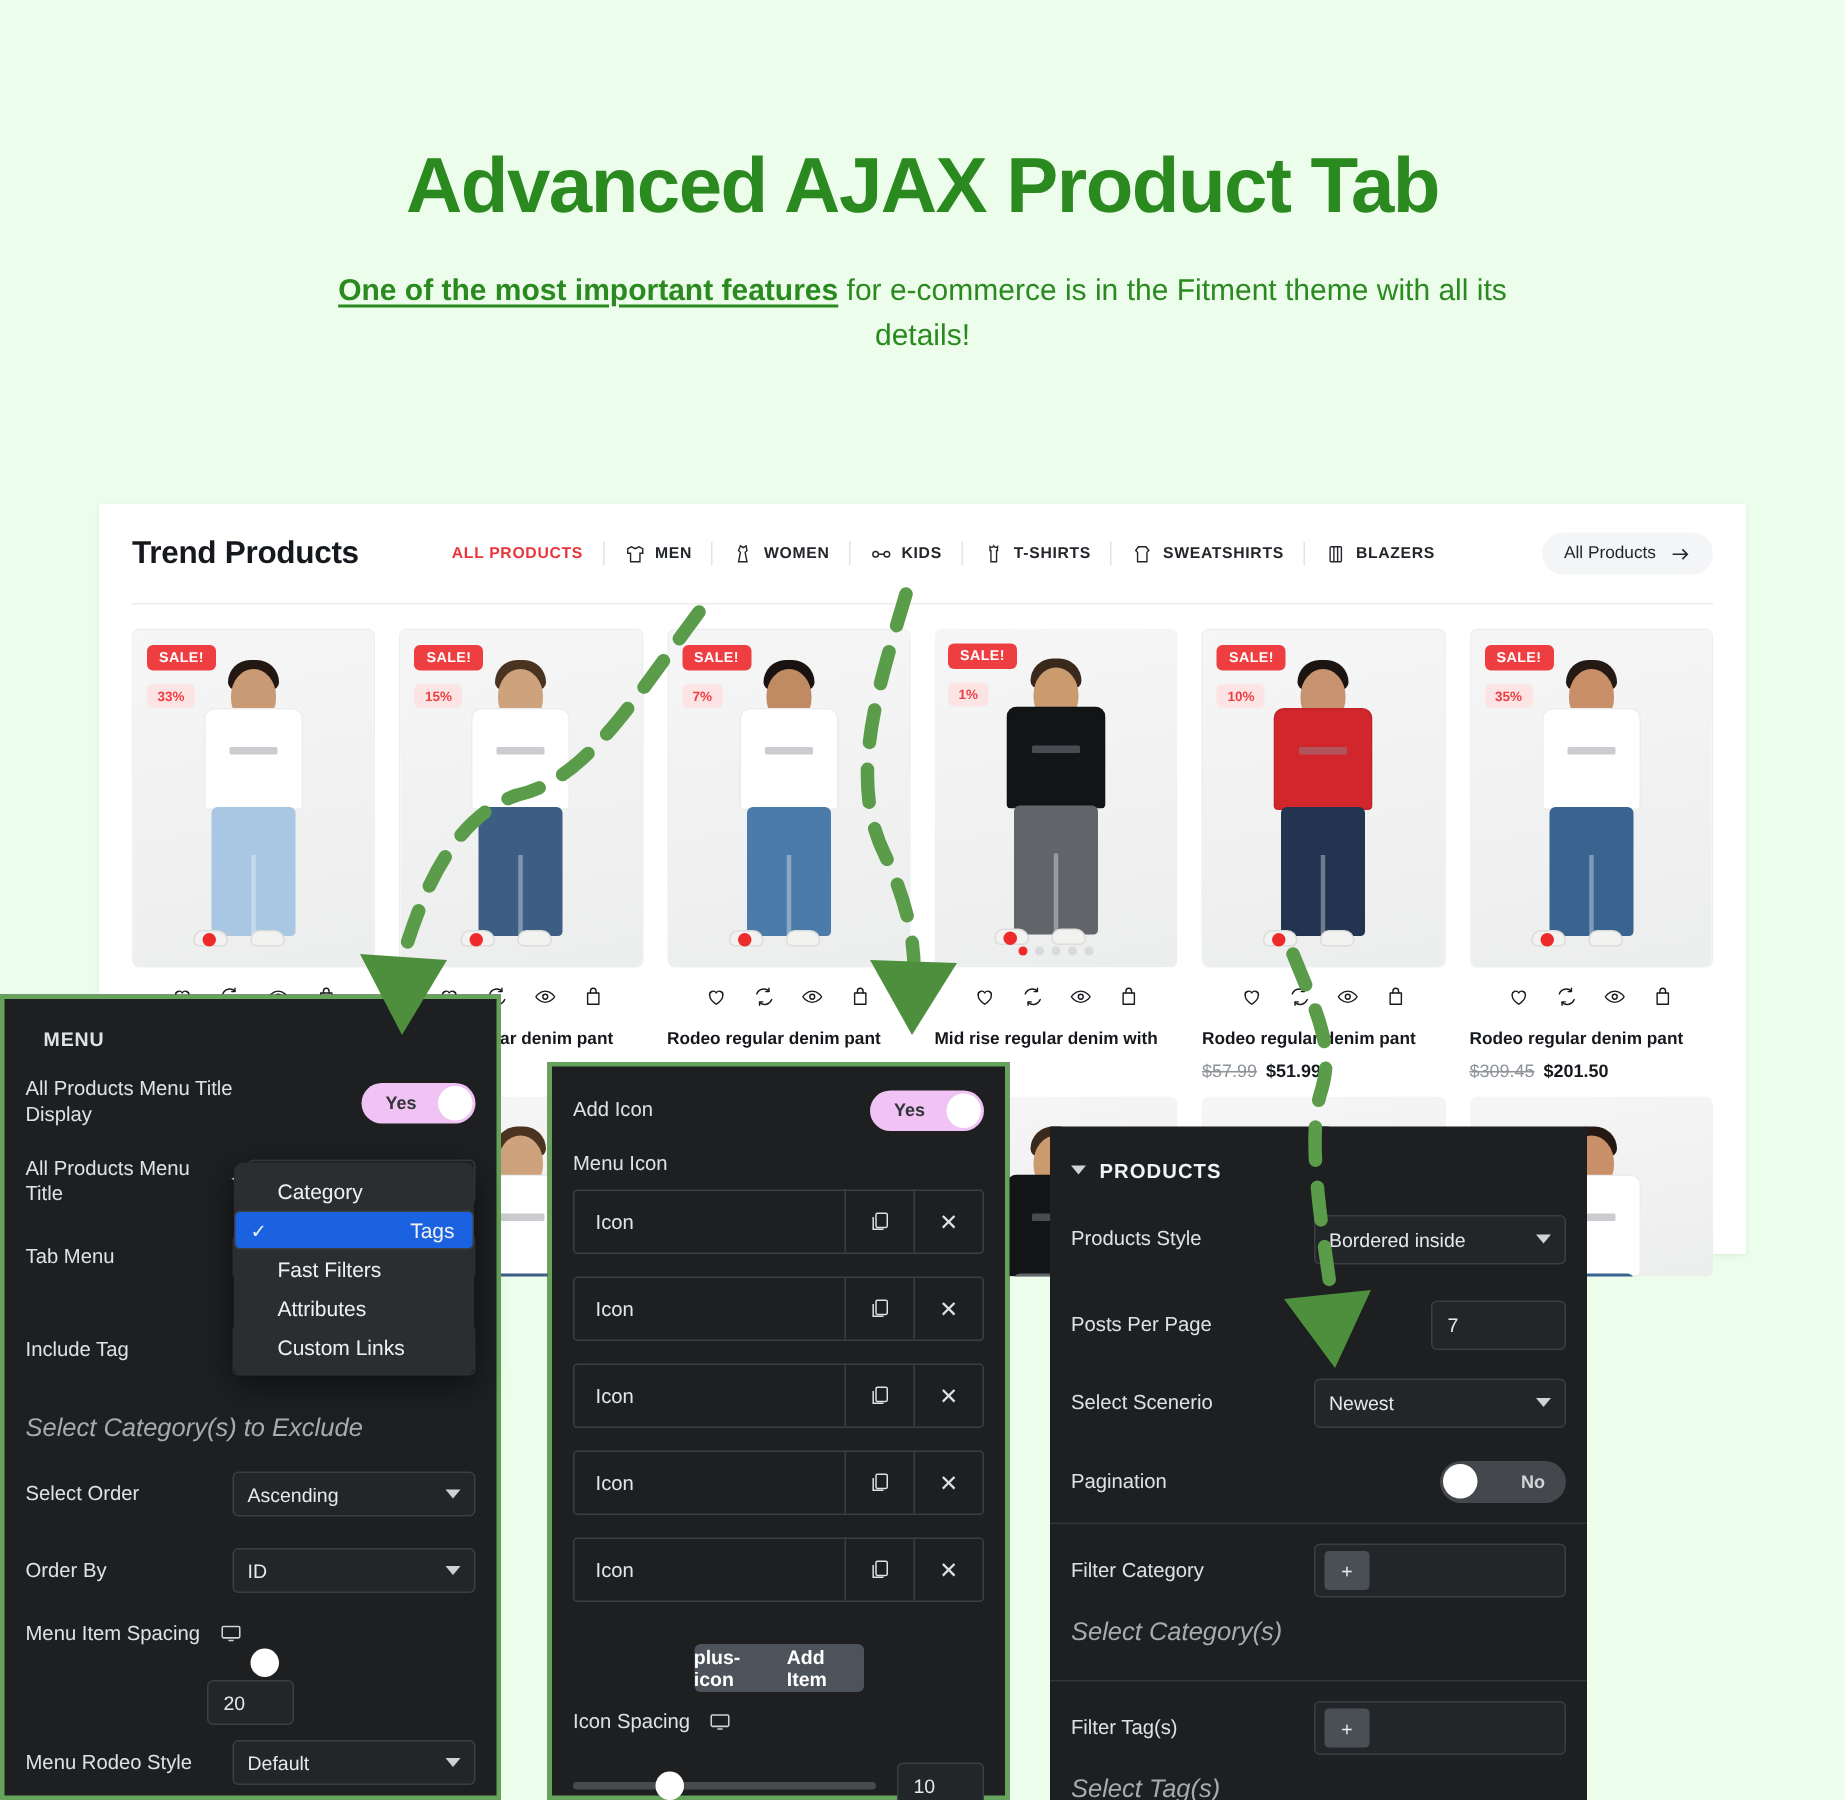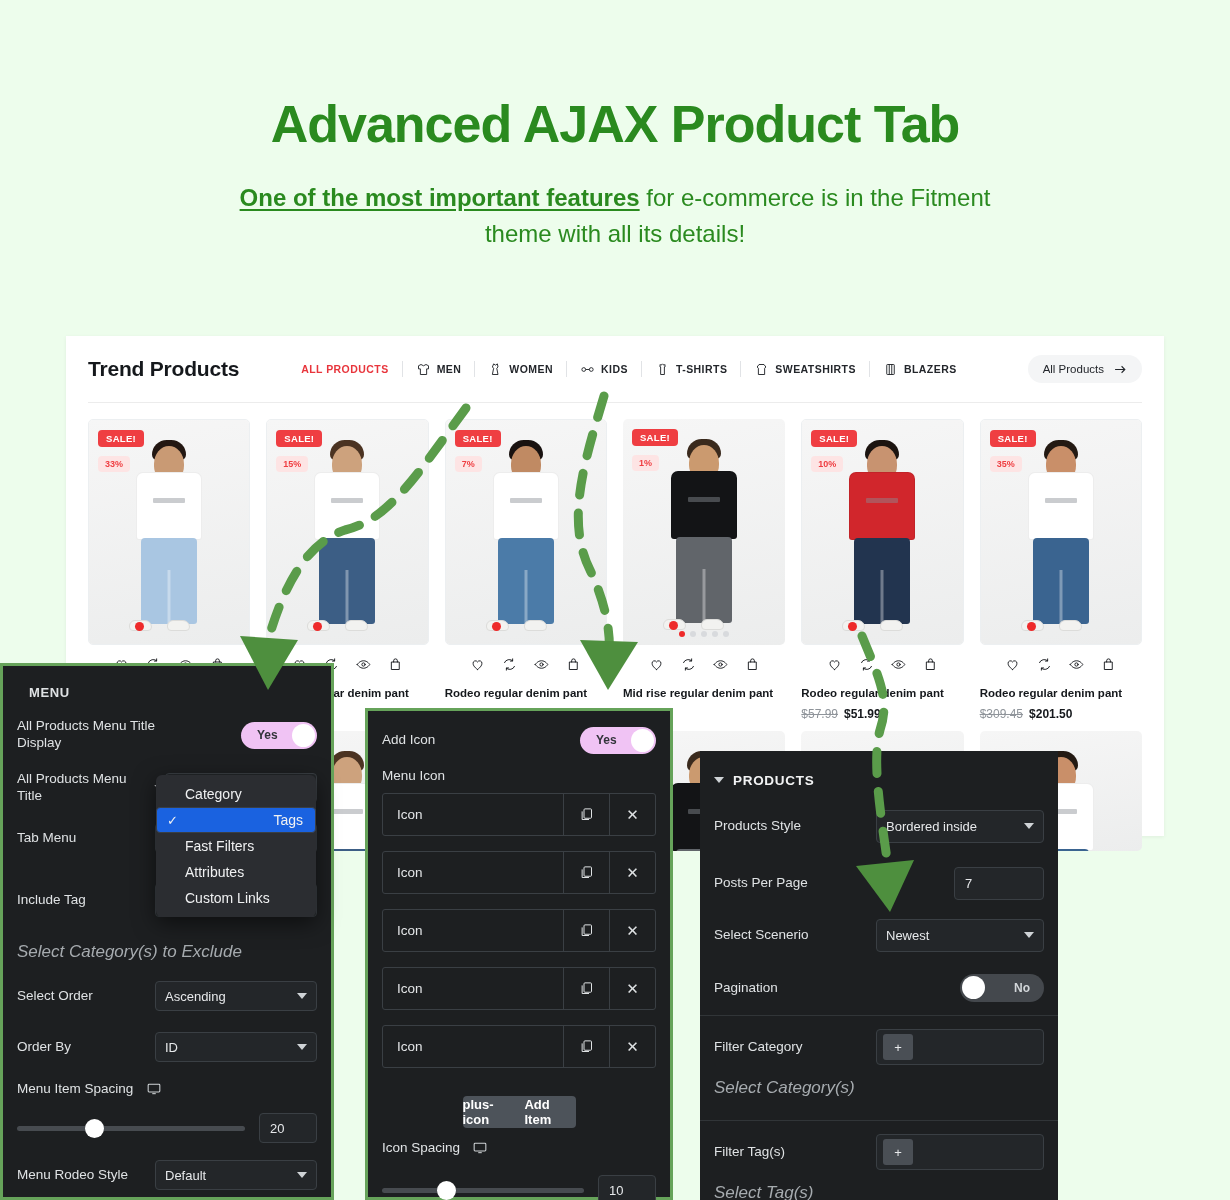--- a/index.html
+++ b/index.html
@@ -12,21 +12,21 @@
   .page { position: relative; width: 1230px; height: 1200px; }
 
   
   .hero { padding-top: 96px; text-align: center; }
   .hero-title {
     font-size: 52px; font-weight: 700; letter-spacing: -1px;
     color: #2a8a1f; line-height: 1.08;
   }
   .hero-sub {
     margin: 28px auto 0; width: 790px;
-    font-size: 24px; line-height: 1.48; color: #2a8a1f; font-weight: 400;
+    font-size: 20px; line-height: 1.48; color: #2a8a1f; font-weight: 400;
   }
   .hero-sub .em { font-weight: 700; text-decoration: underline; text-underline-offset: 3px; }
 
   
   .store {
     position: absolute; left: 66px; top: 336px;
     width: 1098px; height: 500px;
     background: #ffffff;
     box-shadow: 0 1px 4px rgba(0,0,0,.06);
   }
@@ -413,21 +413,21 @@
             </svg>
             <svg class="act-ico" viewBox="0 0 24 24" fill="none" stroke="#16191d" stroke-width="1.5" stroke-linecap="round" stroke-linejoin="round">
               <path d="M2 12s3.6-6 10-6 10 6 10 6-3.6 6-10 6S2 12 2 12z"></path>
               <circle cx="12" cy="12" r="2.6"></circle>
             </svg>
             <svg class="act-ico" viewBox="0 0 24 24" fill="none" stroke="#16191d" stroke-width="1.5" stroke-linecap="round" stroke-linejoin="round">
               <path d="M6 8h12v12H6z"></path>
               <path d="M9 8V6a3 3 0 0 1 6 0v2"></path>
             </svg>
           </div>
-    <div class="card-name">Mid rise regular denim pant</div>
+    <div class="card-name">Mid rise regular denim with</div>
     <div class="card-price">$120.99</div>
   </div>
   <div class="card bordered">
     <div class="card-img">
       <div class="fbg" style="background:linear-gradient(170deg,#f6f6f6,#eceded);"></div>
   <div class="figure">
     <div class="hair" style="top:20px; background:#1c1410;"></div>
     <div class="head" style="top:26px; background:#c89370;"></div>
     <div class="torso" style="top:52px; height:68px; background:#d1262c; border:1px solid rgba(0,0,0,.07);"></div>
     <div class="logo-tee" style="top:78px; background:#8a8f95;"></div>
@@ -647,21 +647,21 @@
       </div>
 
       <div class="row" style="height:34px; justify-content:flex-start; gap:14px;">
         <div class="lbl">Menu Item Spacing</div>
         <svg class="mon-ico" viewBox="0 0 24 20" fill="none" stroke="#cfd3d6" stroke-width="1.8">
           <rect x="2" y="2" width="20" height="13" rx="1.5"></rect>
             <path d="M9 18h6"></path>
         </svg>
       </div>
 
-      <div class="row" style="height:44px; gap:14px;">
+      <div class="row" style="height:44px; gap:14px;flex-direction:column;">
         <div class="slider">
           <span class="thumb" style="left:30%;"></span>
         </div>
         <div class="num">20</div>
       </div>
 
       <div class="row" style="height:50px;">
         <div class="lbl">Menu Rodeo Style</div>
         <div class="sel" style="width:162px;">
           <span>Default</span>

